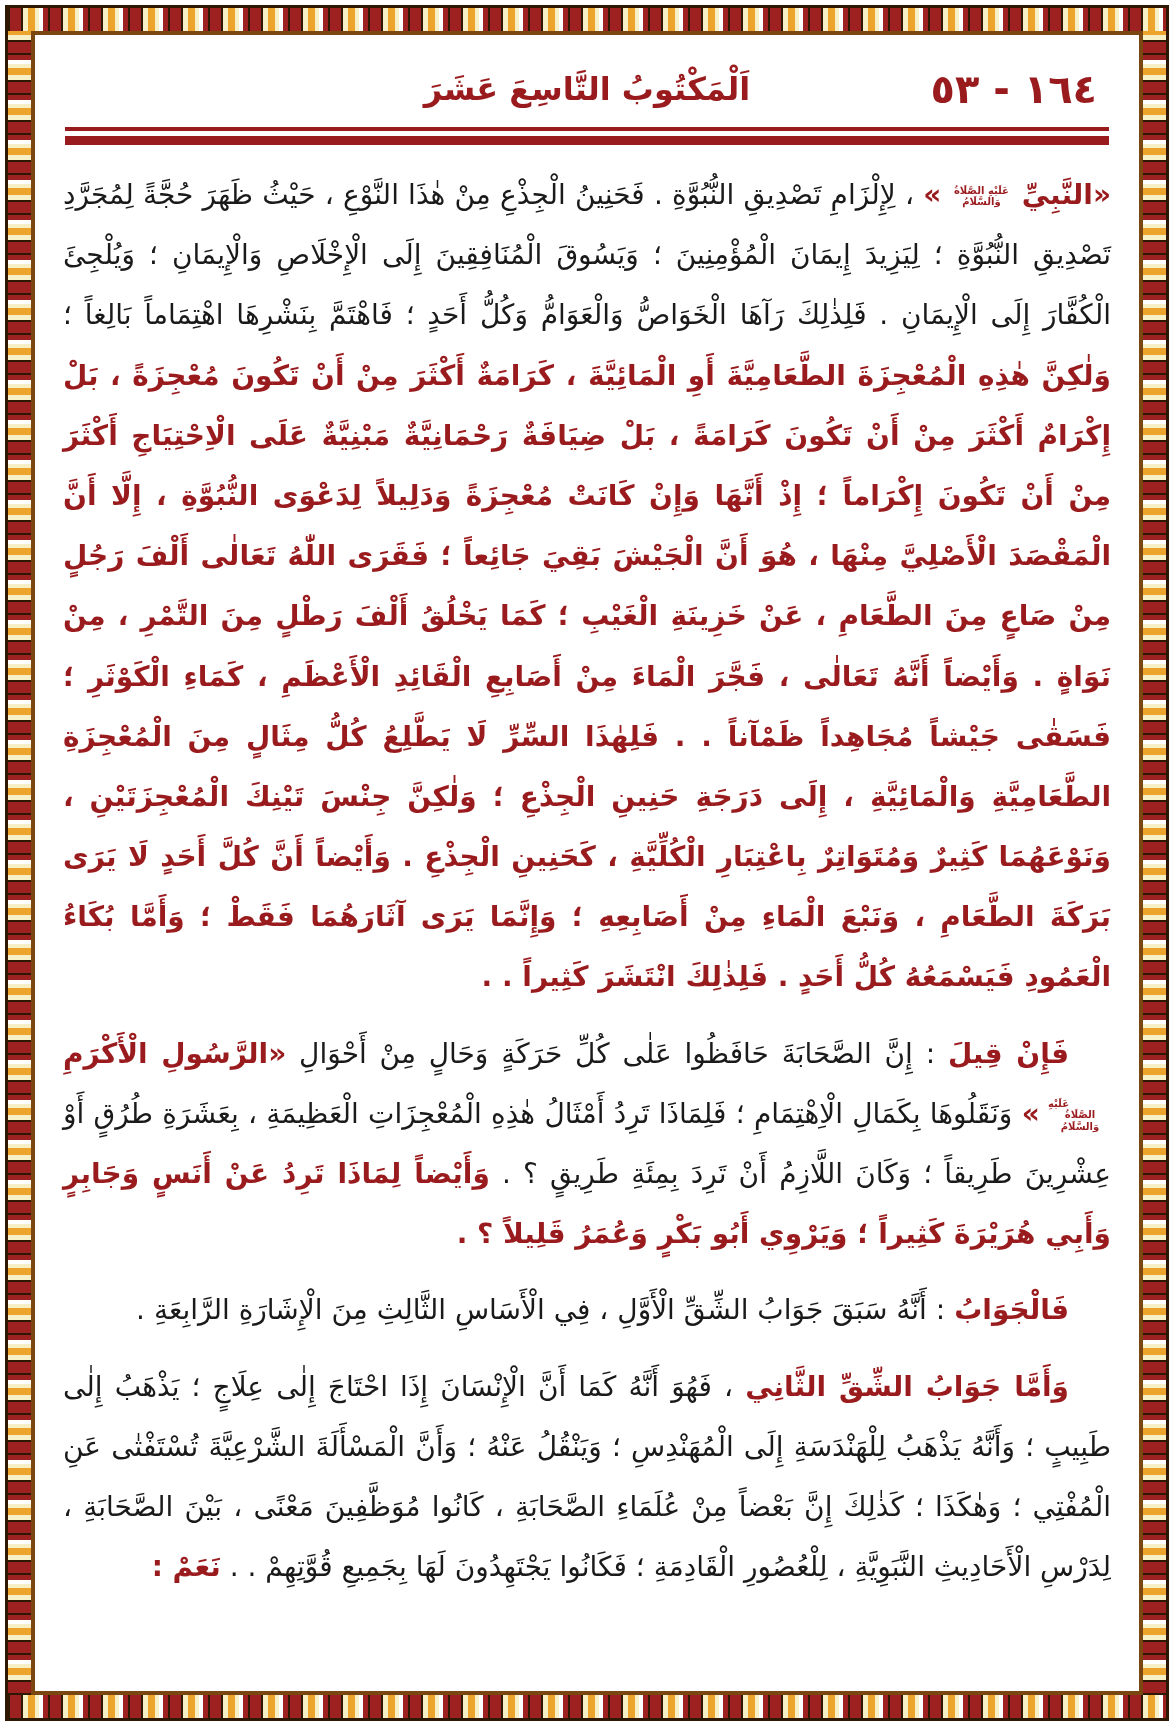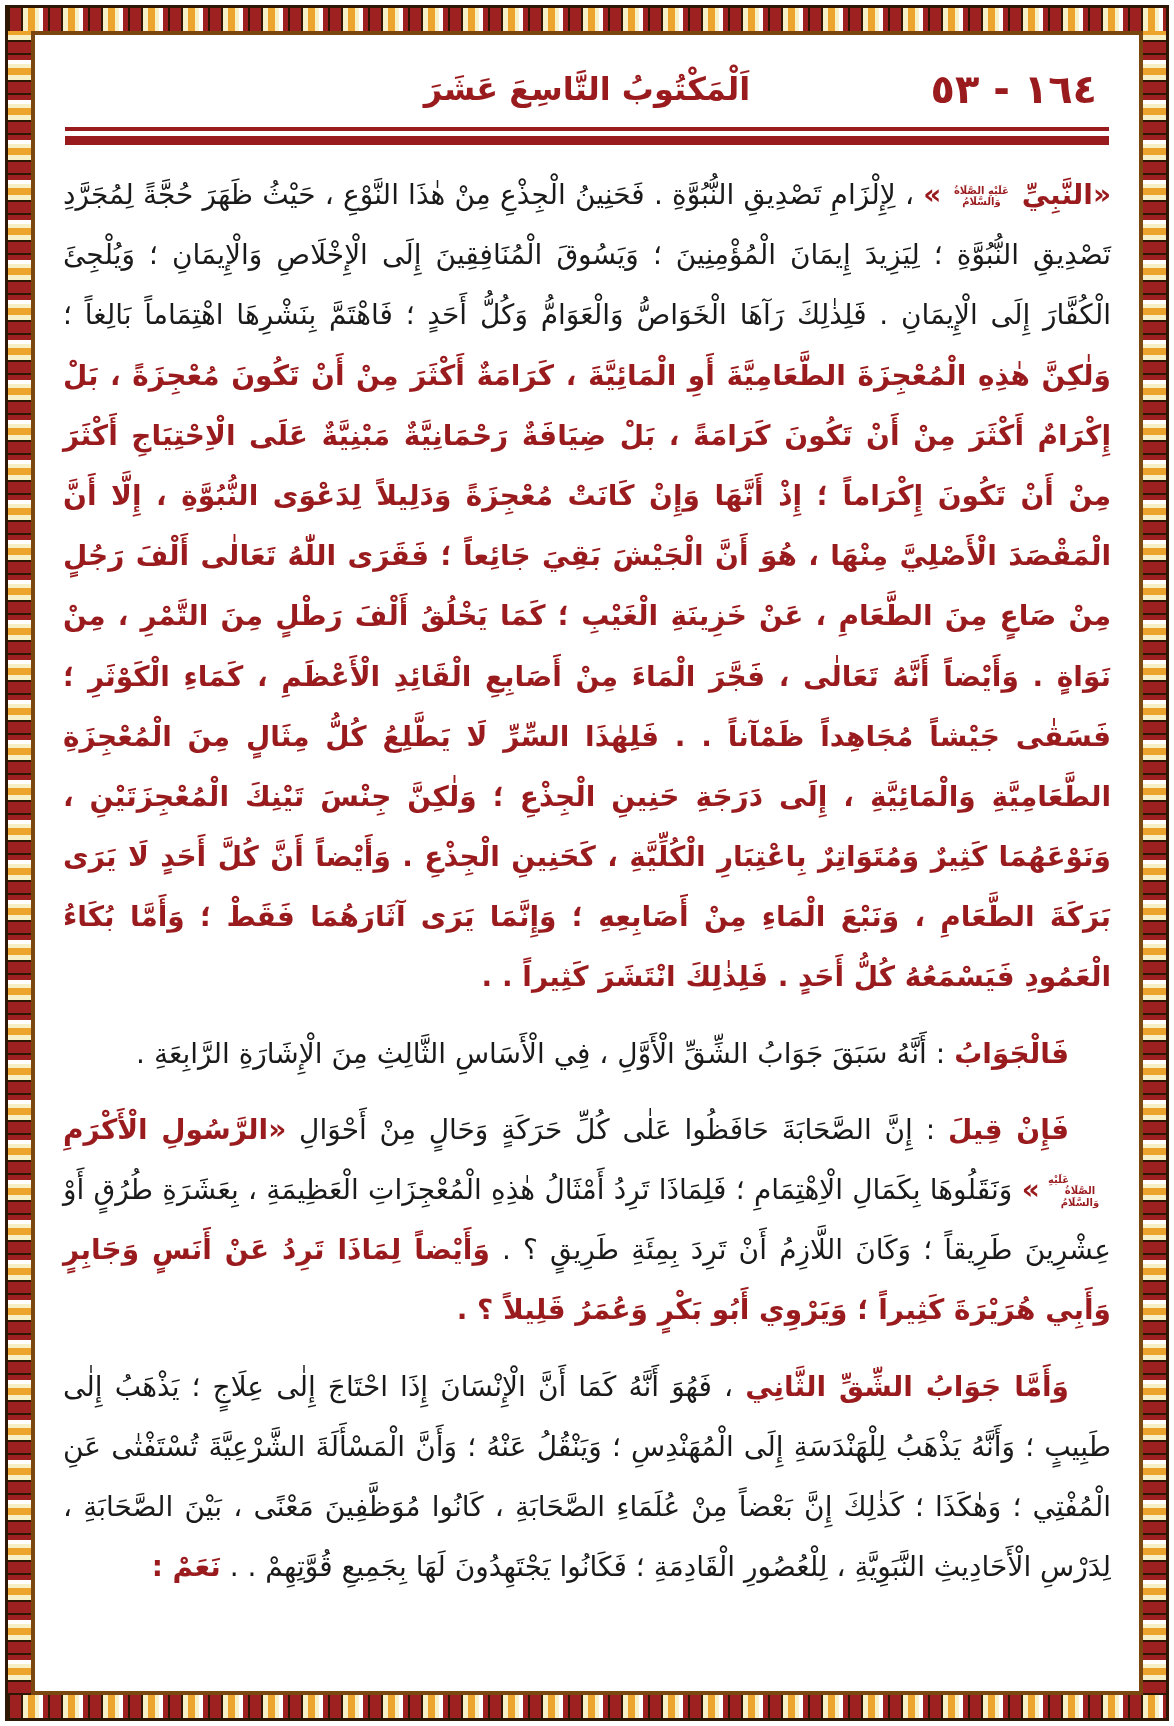--- a/index.html
+++ b/index.html
@@ -108,32 +108,32 @@
 
       <p>
         <span class="red">«النَّبِيِّ</span>
         <span class="salawat">عَلَيْهِ الصَّلَاةُ وَالسَّلَامُ</span>
         <span class="red">»</span>
         <span>، لِإِلْزَامِ تَصْدِيقِ النُّبُوَّةِ . فَحَنِينُ الْجِذْعِ مِنْ هٰذَا النَّوْعِ ، حَيْثُ ظَهَرَ حُجَّةً لِمُجَرَّدِ تَصْدِيقِ النُّبُوَّةِ ؛ لِيَزِيدَ إِيمَانَ الْمُؤْمِنِينَ ؛ وَيَسُوقَ الْمُنَافِقِينَ إِلَى الْإِخْلَاصِ وَالْإِيمَانِ ؛ وَيُلْجِئَ الْكُفَّارَ إِلَى الْإِيمَانِ . فَلِذٰلِكَ رَآهَا الْخَوَاصُّ وَالْعَوَامُّ وَكُلُّ أَحَدٍ ؛ فَاهْتَمَّ بِنَشْرِهَا اهْتِمَاماً بَالِغاً ؛</span>
         <span class="red">وَلٰكِنَّ هٰذِهِ الْمُعْجِزَةَ الطَّعَامِيَّةَ أَوِ الْمَائِيَّةَ ، كَرَامَةٌ أَكْثَرَ مِنْ أَنْ تَكُونَ مُعْجِزَةً ، بَلْ إِكْرَامٌ أَكْثَرَ مِنْ أَنْ تَكُونَ كَرَامَةً ، بَلْ ضِيَافَةٌ رَحْمَانِيَّةٌ مَبْنِيَّةٌ عَلَى الْاِحْتِيَاجِ أَكْثَرَ مِنْ أَنْ تَكُونَ إِكْرَاماً ؛ إِذْ أَنَّهَا وَإِنْ كَانَتْ مُعْجِزَةً وَدَلِيلاً لِدَعْوَى النُّبُوَّةِ ، إِلَّا أَنَّ الْمَقْصَدَ الْأَصْلِيَّ مِنْهَا ، هُوَ أَنَّ الْجَيْشَ بَقِيَ جَائِعاً ؛ فَقَرَى اللّٰهُ تَعَالٰى أَلْفَ رَجُلٍ مِنْ صَاعٍ مِنَ الطَّعَامِ ، عَنْ خَزِينَةِ الْغَيْبِ ؛ كَمَا يَخْلُقُ أَلْفَ رَطْلٍ مِنَ التَّمْرِ ، مِنْ نَوَاةٍ . وَأَيْضاً أَنَّهُ تَعَالٰى ، فَجَّرَ الْمَاءَ مِنْ أَصَابِعِ الْقَائِدِ الْأَعْظَمِ ، كَمَاءِ الْكَوْثَرِ ؛ فَسَقٰى جَيْشاً مُجَاهِداً ظَمْآناً . . فَلِهٰذَا السِّرِّ لَا يَطَّلِعُ كُلُّ مِثَالٍ مِنَ الْمُعْجِزَةِ الطَّعَامِيَّةِ وَالْمَائِيَّةِ ، إِلَى دَرَجَةِ حَنِينِ الْجِذْعِ ؛ وَلٰكِنَّ جِنْسَ تَيْنِكَ الْمُعْجِزَتَيْنِ ، وَنَوْعَهُمَا كَثِيرٌ وَمُتَوَاتِرٌ بِاعْتِبَارِ الْكُلِّيَّةِ ، كَحَنِينِ الْجِذْعِ . وَأَيْضاً أَنَّ كُلَّ أَحَدٍ لَا يَرَى بَرَكَةَ الطَّعَامِ ، وَنَبْعَ الْمَاءِ مِنْ أَصَابِعِهِ ؛ وَإِنَّمَا يَرَى آثَارَهُمَا فَقَطْ ؛ وَأَمَّا بُكَاءُ الْعَمُودِ فَيَسْمَعُهُ كُلُّ أَحَدٍ . فَلِذٰلِكَ انْتَشَرَ كَثِيراً . .</span>
       </p>
 
       <p class="indent">
-        <span class="red">فَالْجَوَابُ</span>
-        <span>: أَنَّهُ سَبَقَ جَوَابُ الشِّقِّ الْأَوَّلِ ، فِي الْأَسَاسِ الثَّالِثِ مِنَ الْإِشَارَةِ الرَّابِعَةِ .</span>
-      </p>
-
-      <p class="indent">
         <span class="red">فَإِنْ قِيلَ</span>
         <span>: إِنَّ الصَّحَابَةَ حَافَظُوا عَلٰى كُلِّ حَرَكَةٍ وَحَالٍ مِنْ أَحْوَالِ</span>
         <span class="red">«الرَّسُولِ الْأَكْرَمِ</span>
         <span class="salawat">عَلَيْهِ الصَّلَاةُ وَالسَّلَامُ</span>
         <span class="red">»</span>
         <span>وَنَقَلُوهَا بِكَمَالِ الْاِهْتِمَامِ ؛ فَلِمَاذَا تَرِدُ أَمْثَالُ هٰذِهِ الْمُعْجِزَاتِ الْعَظِيمَةِ ، بِعَشَرَةِ طُرُقٍ أَوْ عِشْرِينَ طَرِيقاً ؛ وَكَانَ اللَّازِمُ أَنْ تَرِدَ بِمِئَةِ طَرِيقٍ ؟ .</span>
         <span class="red">وَأَيْضاً لِمَاذَا تَرِدُ عَنْ أَنَسٍ وَجَابِرٍ وَأَبِي هُرَيْرَةَ كَثِيراً ؛ وَيَرْوِي أَبُو بَكْرٍ وَعُمَرُ قَلِيلاً ؟ .</span>
+      </p>
+
+      <p class="indent">
+        <span class="red">فَالْجَوَابُ</span>
+        <span>: أَنَّهُ سَبَقَ جَوَابُ الشِّقِّ الْأَوَّلِ ، فِي الْأَسَاسِ الثَّالِثِ مِنَ الْإِشَارَةِ الرَّابِعَةِ .</span>
       </p>
 
       <p class="indent">
         <span class="red">وَأَمَّا جَوَابُ الشِّقِّ الثَّانِي</span>
         <span>، فَهُوَ أَنَّهُ كَمَا أَنَّ الْإِنْسَانَ إِذَا احْتَاجَ إِلٰى عِلَاجٍ ؛ يَذْهَبُ إِلٰى طَبِيبٍ ؛ وَأَنَّهُ يَذْهَبُ لِلْهَنْدَسَةِ إِلَى الْمُهَنْدِسِ ؛ وَيَنْقُلُ عَنْهُ ؛ وَأَنَّ الْمَسْأَلَةَ الشَّرْعِيَّةَ تُسْتَفْتٰى عَنِ الْمُفْتِي ؛ وَهٰكَذَا ؛ كَذٰلِكَ إِنَّ بَعْضاً مِنْ عُلَمَاءِ الصَّحَابَةِ ، كَانُوا مُوَظَّفِينَ مَعْنًى ، بَيْنَ الصَّحَابَةِ ، لِدَرْسِ الْأَحَادِيثِ النَّبَوِيَّةِ ، لِلْعُصُورِ الْقَادِمَةِ ؛ فَكَانُوا يَجْتَهِدُونَ لَهَا بِجَمِيعِ قُوَّتِهِمْ . .</span>
         <span class="red">نَعَمْ :</span>
       </p>
 
     </main>
   </div>

